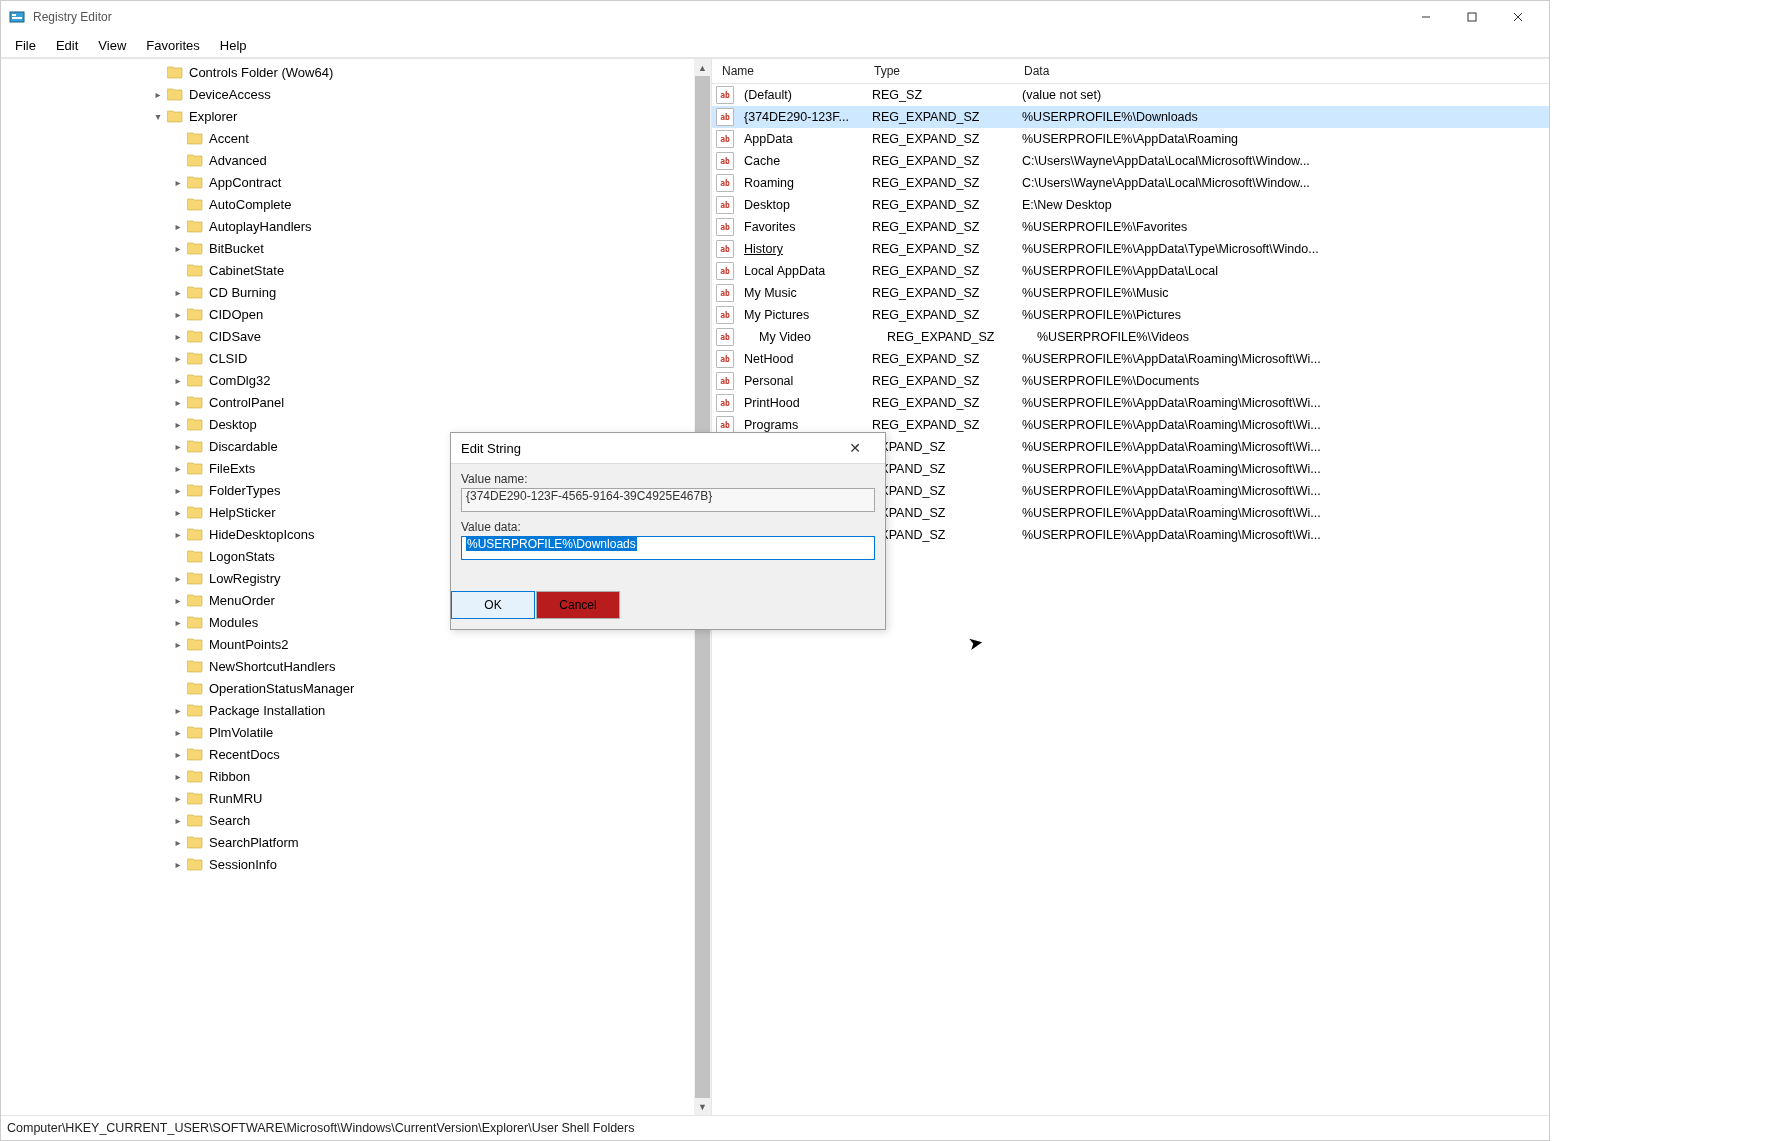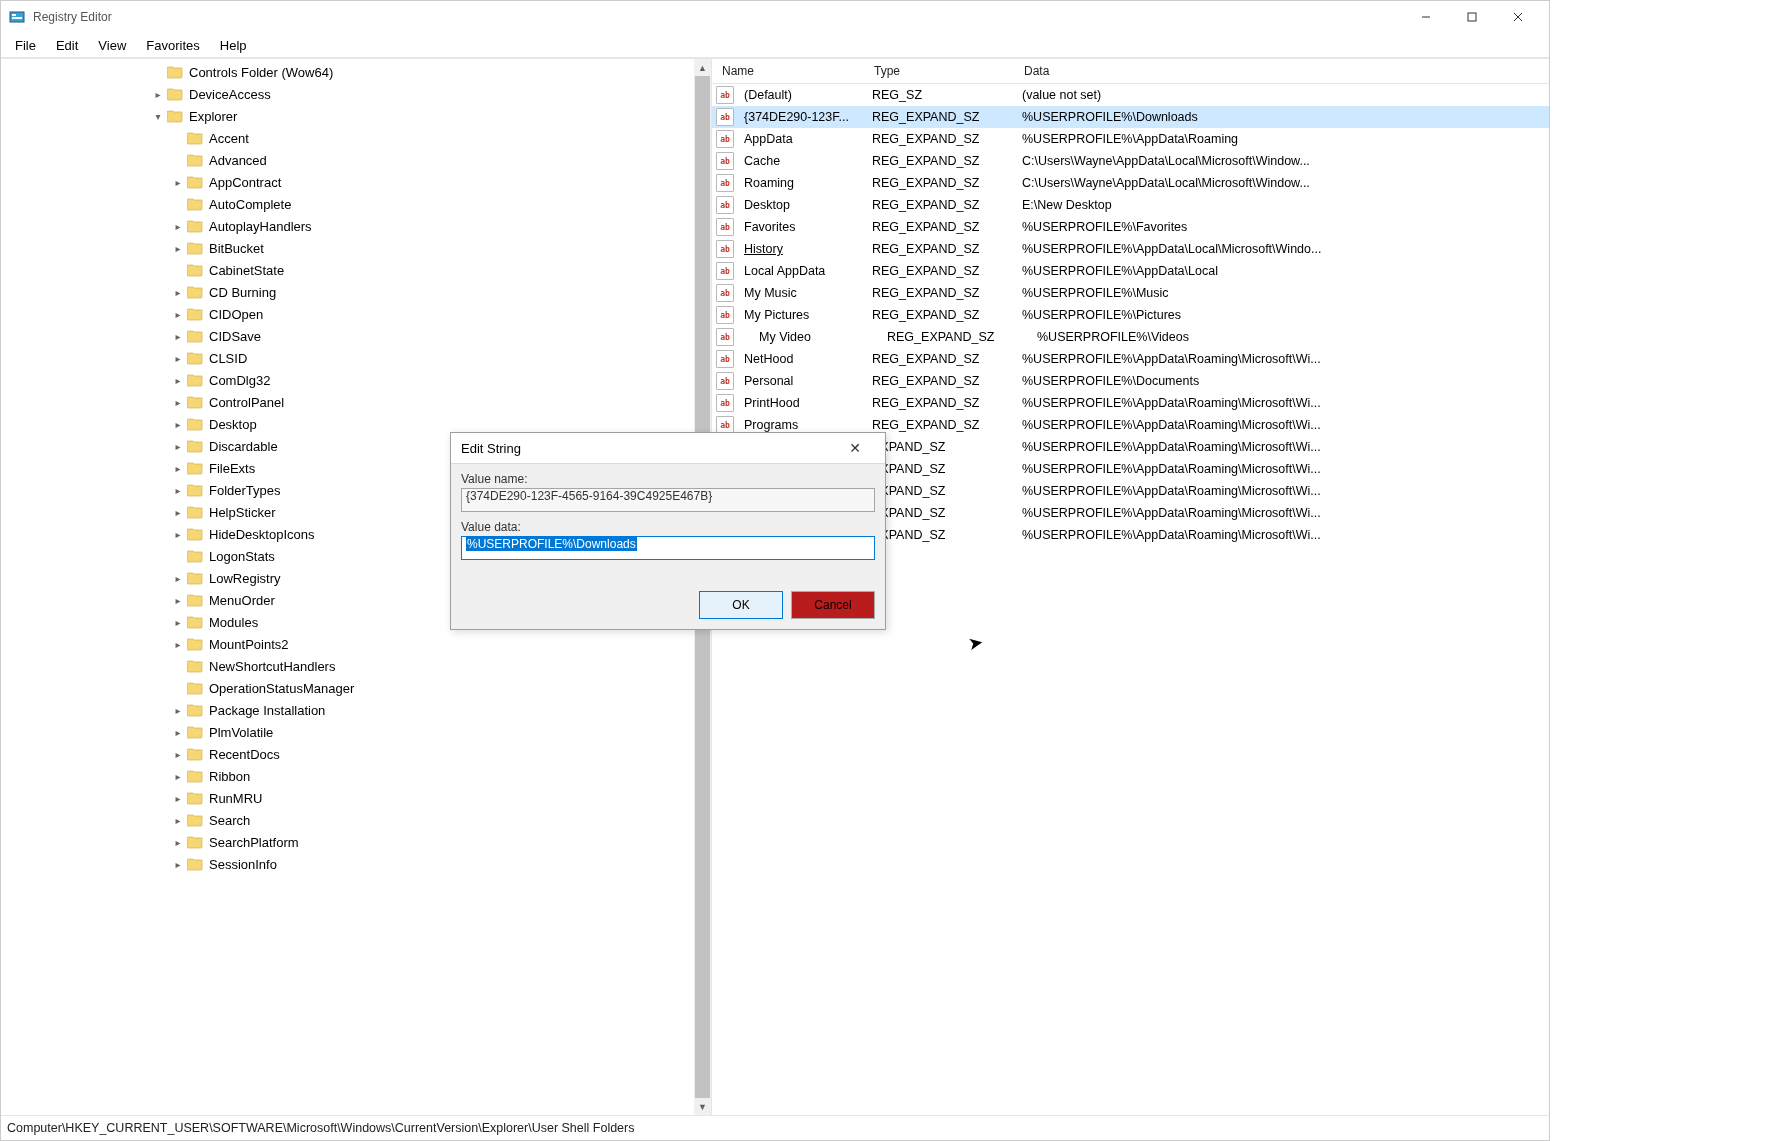--- a/index.html
+++ b/index.html
@@ -34,21 +34,21 @@
 
 .dialog{position:absolute;left:450px;top:432px;width:434px;height:196px;background:#f0f0f0;border:1px solid #9e9e9e;box-shadow:2px 2px 8px rgba(0,0,0,.15);display:flex;flex-direction:column;font-size:12px}
 .dialog .dlg-title{height:30px;background:#fff;display:flex;align-items:center;padding:0 10px;border-bottom:1px solid #dcdcdc;font-size:13px}
 .dialog .dlg-title .spacer{flex:1}
 .dialog .dlg-title .close{width:40px;text-align:center;font-size:14px;color:#333}
 .dlg-body{flex:1;padding:6px 10px;display:flex;flex-direction:column}
 .dlg-label{margin:2px 0 2px 0;font-size:12px;color:#333}
 .dlg-input{height:22px;border:1px solid #a6a6a6;background:#fff;padding:0 4px;font-size:12px}
 .dlg-input.readonly{background:#f7f7f7;color:#333}
 .dlg-input .sel{background:#0078d7;color:#fff;padding:0 1px}
-.dlg-buttons{display:flex;justify-content:flex-end;gap:8px;padding:6px 10px 10px 0}
+.dlg-buttons{display:flex;justify-content:flex-start;gap:1px;padding:6px 10px 10px 0}
 .dlg-btn{width:82px;height:26px;border:1px solid #adadad;background:#b91c1c;display:flex;align-items:center;justify-content:center;font-size:12px}
 .dlg-btn.primary{border-color:#0078d7;background:#e5f1fb}
 
 .tree-pane .vscroll{position:absolute;right:0;top:0;bottom:0;width:17px;background:#f0f0f0;display:flex;flex-direction:column;align-items:center}
 .vscroll .arrow{height:17px;width:100%;display:flex;align-items:center;justify-content:center;color:#606060;font-size:9px}
 .vscroll .thumb{width:15px;background:#c2c2c2;flex:1;margin:0 1px}
 
 .cursor{position:absolute;left:968px;top:632px;font-size:18px;color:#000;transform:rotate(-10deg)}
 </style>
 </head>
@@ -409,21 +409,21 @@
           <div class="list-row">
             <div class="val-icon">ab</div>
             <div class="col c-name" style="width: 116px;">Favorites</div>
             <div class="col c-type">REG_EXPAND_SZ</div>
             <div class="col c-data">%USERPROFILE%\Favorites</div>
           </div>
           <div class="list-row">
             <div class="val-icon">ab</div>
             <div class="col c-name" style="width: 116px; text-decoration: underline;">History</div>
             <div class="col c-type">REG_EXPAND_SZ</div>
-            <div class="col c-data">%USERPROFILE%\AppData\Local\Microsoft\Windo...</div>
+            <div class="col c-data">%USERPROFILE%\AppData\Type\Microsoft\Windo...</div>
           </div>
           <div class="list-row">
             <div class="val-icon">ab</div>
             <div class="col c-name" style="width: 116px;">Local AppData</div>
             <div class="col c-type">REG_EXPAND_SZ</div>
             <div class="col c-data">%USERPROFILE%\AppData\Local</div>
           </div>
           <div class="list-row">
             <div class="val-icon">ab</div>
             <div class="col c-name" style="width: 116px;">My Music</div>

